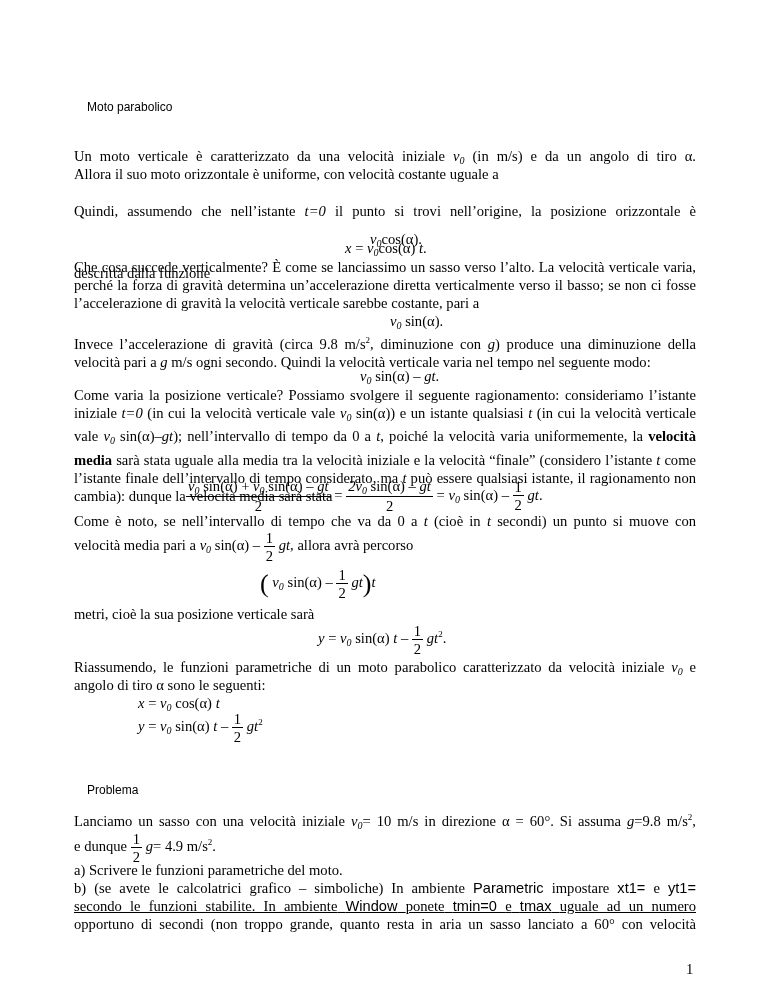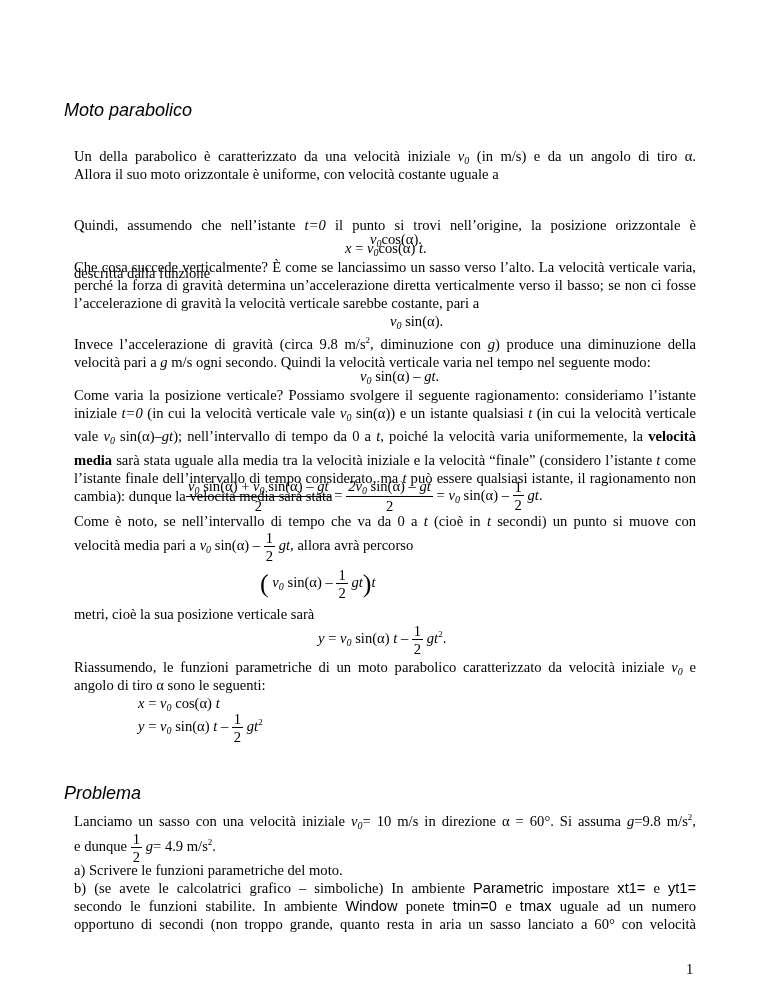--- a/index.html
+++ b/index.html
@@ -1,47 +1,47 @@
 <!DOCTYPE html>
 <html><head>
   <meta charset="utf-8">
   <style>
     html, body { margin: 0; padding: 0; background: #ffffff; }
     body { width: 768px; height: 994px; position: relative; overflow: hidden; font-family: "Liberation Serif", serif; color: #000; }
-    .h { position: absolute; left: 64px; font-family: "Liberation Sans", sans-serif; font-size: 18px; font-style: italic; }
+    .h { position: absolute; left: 87px; font-family: "Liberation Sans", sans-serif; font-size: 12px; }
     .p { position: absolute; left: 74px; width: 622px; font-size: 14.6px; line-height: 18.2px; text-align: justify; }
     .line { position: absolute; left: 74px; width: 622px; font-size: 14.6px; white-space: nowrap; }
     .just { text-align: justify; text-align-last: justify; white-space: normal; }
     .c { position: absolute; font-size: 14.6px; white-space: nowrap; }
     i { font-style: italic; }
     .sub { font-size: 10px; vertical-align: -3px; }
     .sup { font-size: 9px; vertical-align: 6px; }
     .frac { display: inline-block; vertical-align: middle; text-align: center; line-height: 1; }
     .frac .n { display: block; padding: 0 2px; }
     .frac .d { display: block; border-top: 1px solid #000; padding: 2px 2px 0; }
     .sans { font-family: "Liberation Sans", sans-serif; }
     .paren { font-size: 26px; vertical-align: middle; }
     .pgnum { position: absolute; left: 686px; top: 961px; font-size: 14.6px; }
   </style>
 </head>
 <body>
 
 <div class="h" style="top:100px;">Moto parabolico</div>
 
 <div class="line just" style="top:148px;">
-  <span>Un della parabolico è caratterizzato da una velocità iniziale</span>
+  <span>Un moto verticale è caratterizzato da una velocità iniziale</span>
   <i><span>v</span><span class="sub">0</span></i>
   <span>(in m/s) e da un angolo di tiro α.</span>
 </div>
 <div class="line" style="top:166px;">Allora il suo moto orizzontale è uniforme, con velocità costante uguale a</div>
 <div class="c" style="left:370px; top:185px;margin-top:46px;">
   <i><span>v</span><span class="sub">0</span></i><span>cos(α).</span>
 </div>
 
-<div class="line just" style="top:217px;">
+<div class="line just" style="top:203px;">
   <span>Quindi, assumendo che nell’istante</span>
   <i>t=0</i>
   <span>il punto si trovi nell’origine, la posizione orizzontale è</span>
 </div>
 <div class="line" style="top:221px;margin-top:44px;">descritta dalla funzione</div>
 <div class="c" style="left:345px; top:240px;">
   <i>x</i><span> = </span><i><span>v</span><span class="sub">0</span></i><span>cos(α)</span> <i>t</i><span>.</span>
 </div>
 
 <div class="p" style="top:258px;">Che cosa succede verticalmente? È come se lanciassimo un sasso verso l’alto. La velocità verticale varia, perché la forza di gravità determina un’accelerazione diretta verticalmente verso il basso; se non ci fosse l’accelerazione di gravità la velocità verticale sarebbe costante, pari a</div>
@@ -101,18 +101,18 @@
 <div class="line just" style="top:812px;">
   <span>Lanciamo un sasso con una velocità iniziale</span> <i><span>v</span><span class="sub">0</span></i><span>= 10 m/s in direzione α = 60°. Si assuma</span> <i>g</i><span>=9.8 m/s</span><span class="sup">2</span><span>,</span>
 </div>
 <div class="line" style="top:832px;">
   <span>e dunque</span> <span class="frac"><span class="n">1</span><span class="d">2</span></span> <i>g</i><span>= 4.9 m/s</span><span class="sup">2</span><span>.</span>
 </div>
 <div class="line" style="top:862px;">a) Scrivere le funzioni parametriche del moto.</div>
 <div class="line just" style="top:880px;">
   <span>b) (se avete le calcolatrici grafico – simboliche) In ambiente</span> <span class="sans">Parametric</span> <span>impostare</span> <span class="sans">xt1=</span> <span>e</span> <span class="sans">yt1=</span>
 </div>
-<div class="line just" style="top:898px;">
+<div class="line just" style="top:898px;text-decoration:underline;">
   <span>secondo le funzioni stabilite. In ambiente</span> <span class="sans">Window</span> <span>ponete</span> <span class="sans">tmin=0</span> <span>e</span> <span class="sans">tmax</span> <span>uguale ad un numero</span>
 </div>
 <div class="line just" style="top:916px;">opportuno di secondi (non troppo grande, quanto resta in aria un sasso lanciato a 60° con velocità</div>
 
 <div class="pgnum">1</div>
 
 </body></html>

